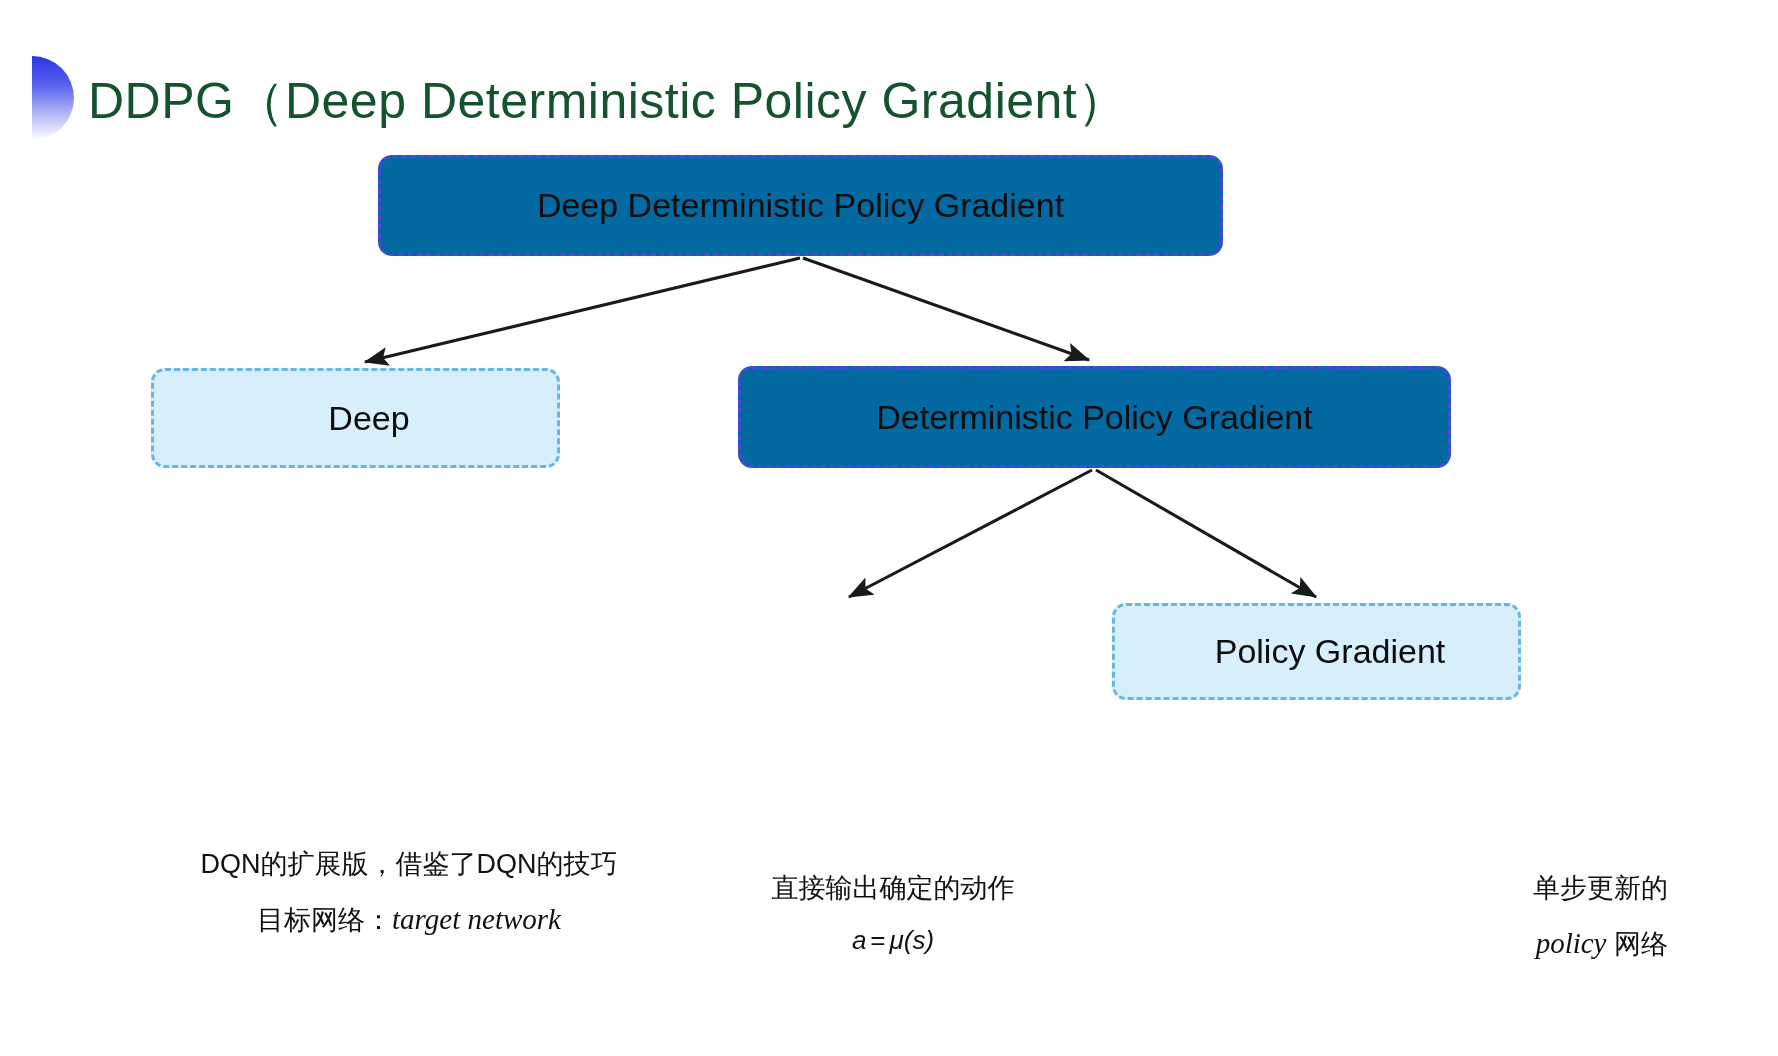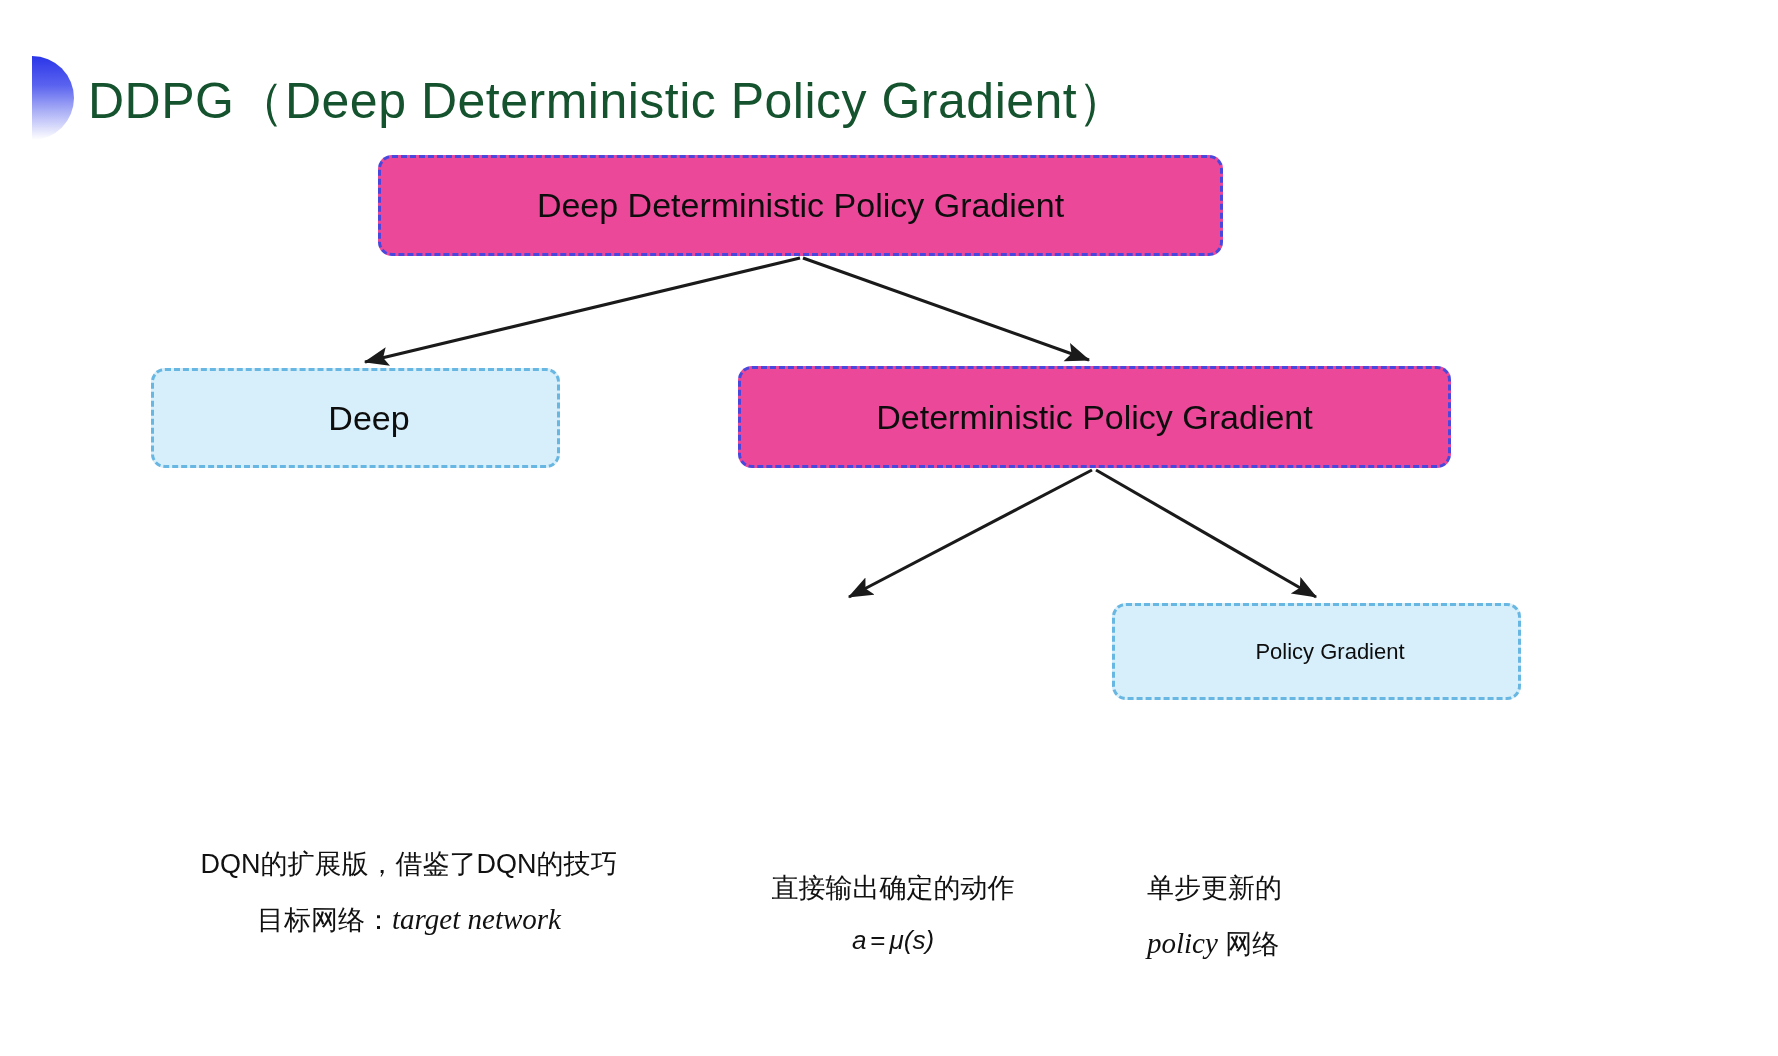--- a/index.html
+++ b/index.html
@@ -46,21 +46,21 @@
     box-sizing: border-box;
     display: flex;
     align-items: center;
     justify-content: center;
     border-radius: 14px;
     color: #0d0d0d;
     text-align: center;
     white-space: nowrap;
   }
   .node.purple {
-    background: #ec4899;
+    background: #0369a1;
     border: 3px dashed #4a47dd;
   }
   .node.cyan {
     background: #d7effb;
     border: 3px dashed #68b6e2;
     padding-left: 27px;
   }
 
   #node-root {
     left: 378px; top: 155px; width: 845px; height: 101px;
@@ -73,21 +73,21 @@
   #node-dpg {
     left: 738px; top: 366px; width: 713px; height: 102px;
     font-size: 34px;
   }
   #node-deterministic {
     left: 628px; top: 603px; width: 420px; height: 97px;
     font-size: 34px;
   }
   #node-policy-gradient {
     left: 1112px; top: 603px; width: 409px; height: 97px;
-    font-size: 22px;
+    font-size: 34px;
   }
 
   
   #connectors {
     position: absolute;
     left: 0; top: 0;
     width: 1778px; height: 1056px;
     pointer-events: none;
   }
 
@@ -110,22 +110,22 @@
     left: 153px; top: 838px;
     text-align: center;
     width: 512px;
   }
   #note-deterministic {
     left: 688px; top: 862px;
     text-align: center;
     width: 410px;
   }
   #note-policy {
-    left: 1147px; top: 862px;
-    text-align: left;
+    left: 1258px; top: 862px;
+    text-align: right;
     width: 410px;
   }
   .formula {
     font-family: Liberation Sans, sans-serif;
     font-style: italic;
     font-size: 26px;
   }
   .formula .op { font-style: normal; padding: 0 4px; }
 </style>
 </head>

